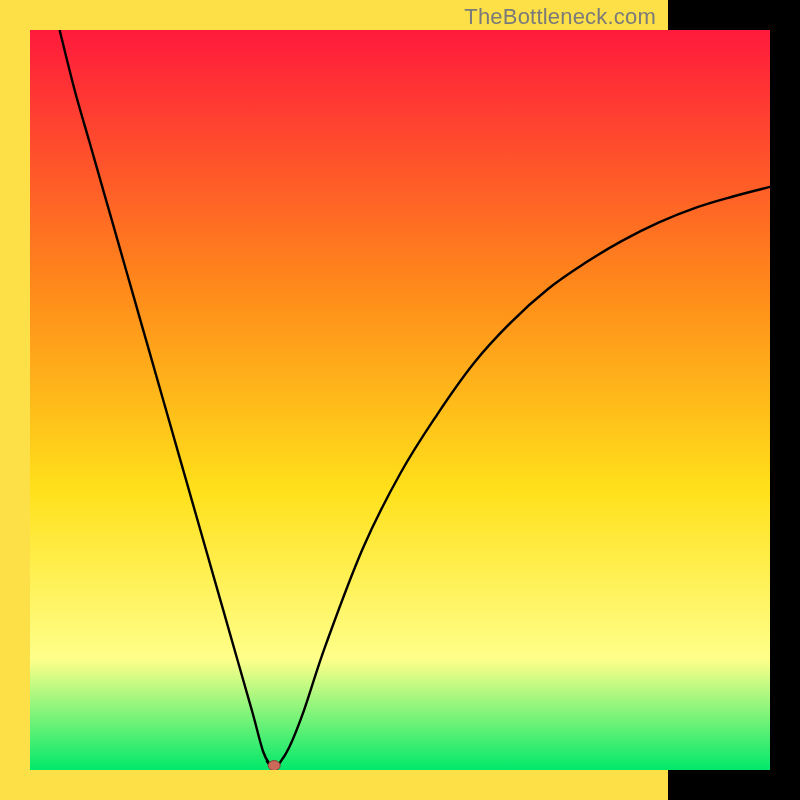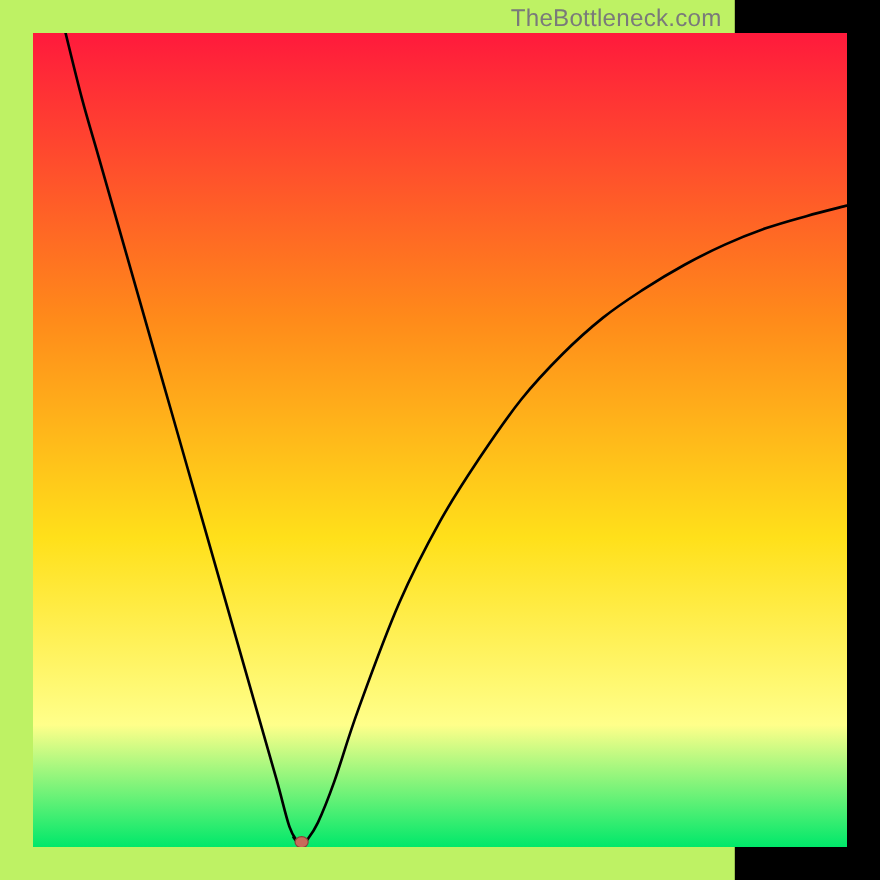--- a/index.html
+++ b/index.html
@@ -1,21 +1,21 @@
 <!DOCTYPE html>
 <html><head>
 <meta charset="utf-8">
 <style>
   * { margin: 0; padding: 0; box-sizing: border-box; }
   html, body { width: 800px; height: 800px; overflow: hidden; background: #000; }
   .frame {
     position: relative;
     width: 668px;
     height: 800px;
-    background: #bef264;
+    background: #fde047;
   }
   .watermark {
     position: absolute;
     top: 4px;
     right: 12px;
     font-family: Arial, Helvetica, sans-serif;
     font-size: 22px;
     color: #7a7a7a;
     font-weight: 400;
     letter-spacing: 0.2px;

